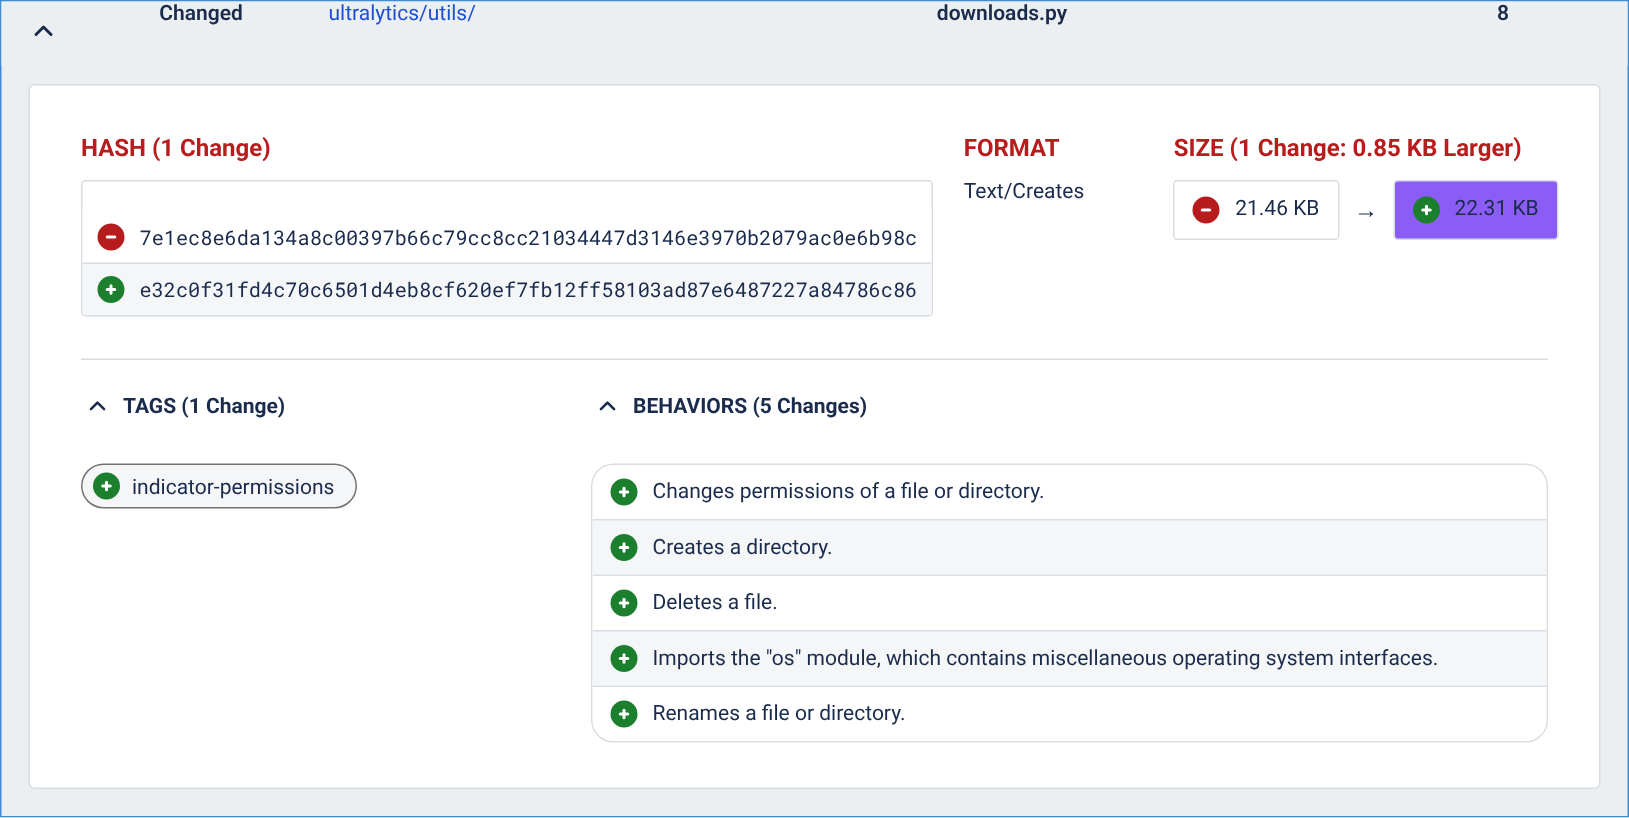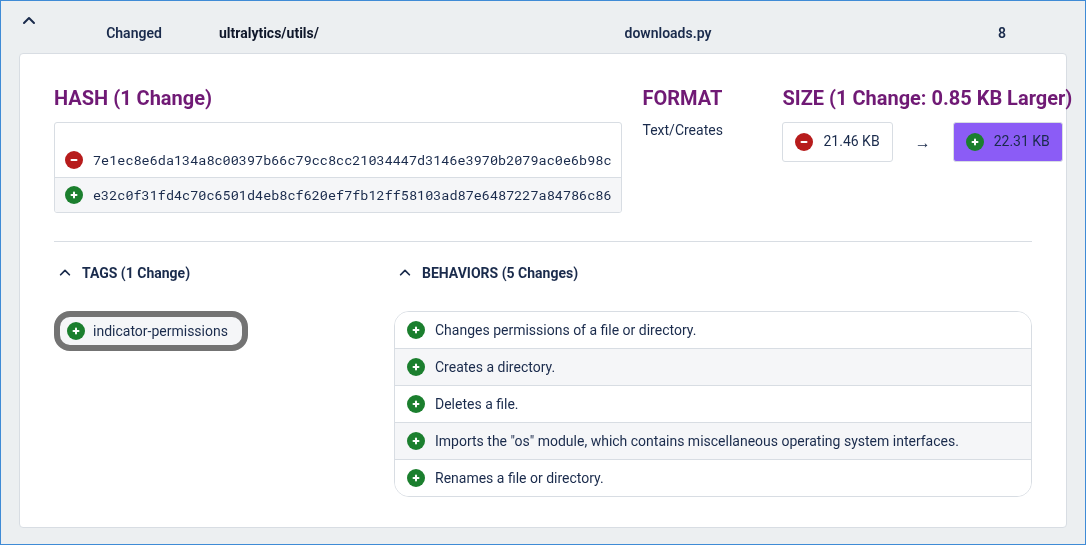--- a/index.html
+++ b/index.html
@@ -12,41 +12,41 @@
   .outer {
     width: 1086px;
     height: 545px;
     border: 1px solid #3f8bd6;
     background: #eceff1;
     display: flex;
     flex-direction: column;
   }
   .header-bar {
     display: flex;
-    align-items: flex-end;
+    align-items: flex-start;
     height: 50px;
     padding: 0 8px;
     background: #eceff1;
   }
   .chevron-btn {
     width: 40px;
     height: 40px;
     display: flex;
     align-items: center;
     justify-content: center;
     cursor: pointer;
     border-radius: 50%;
   }
   .hdr-cells {
     flex: 1;
     display: flex;
     align-items: center;
   }
   .hdr-changed { width: 170px; text-align: center; font-weight: 600; color: #1a2b4c;}
-  .hdr-path { width: 250px; text-align: left; font-weight: 700; color: #0f172a;}
+  .hdr-path { width: 250px; text-align: left; font-weight: 400; color: #1d4ed8;}
   .hdr-file { flex: 1; text-align: center; font-weight: 600; color: #1a2b4c; padding-right: 60px;}
   .hdr-count { width: 150px; text-align: center; font-weight: 600; color: #1a2b4c;}
 
   .content {
     flex: 1;
     padding: 12px 18px 18px 18px;
   }
   .card {
     background: #fff;
     border: 1px solid #d8dde3;
@@ -54,22 +54,22 @@
     padding: 32px 34px 30px 34px;
     height: 100%;
   }
   .top-row {
     display: flex;
     gap: 20px;
     align-items: flex-start;
   }
   .section-title {
     font-weight: 700;
-    color: #701a75;
-    font-size: 20px;
+    color: #b91c1c;
+    font-size: 16px;
     margin-bottom: 12px;
   }
   .hash-col { flex: 0 0 auto; }
   .format-col { flex: 1; min-width: 120px; }
   .size-col { flex: 0 0 auto; }
 
   .hash-list {
     border: 1px solid #d8dde3;
     border-radius: 3px;
     overflow: hidden;
@@ -89,21 +89,21 @@
     color: #1a2b4c;
     white-space: nowrap;
   }
   .format-value {
     color: #1a2b4c;
     font-size: 14px;
   }
   .size-boxes {
     display: flex;
     align-items: center;
-    gap: 22px;
+    gap: 10px;
   }
   .size-box {
     border: 1px solid #d8dde3;
     border-radius: 3px;
     display: flex;
     align-items: center;
     gap: 10px;
     padding: 10px 12px;
     background: #fff;
     min-width: 100px;
@@ -161,23 +161,23 @@
     cursor: pointer;
   }
   .collapsible-header .label {
     font-weight: 700;
     color: #1a2b4c;
     font-size: 14px;
   }
 
   .tag-pill {
     display: inline-flex;
-    align-items: center;
+    align-items: flex-end;
     gap: 8px;
-    border: 6px solid #737373;
+    border: 1px solid #737373;
     border-radius: 16px;
     padding: 5px 14px 5px 7px;
     background: #f5f6f8;
     color: #1a2b4c;
     font-size: 14px;
   }
 
   .behav-list {
     border: 1px solid #d8dde3;
     border-radius: 15px;

